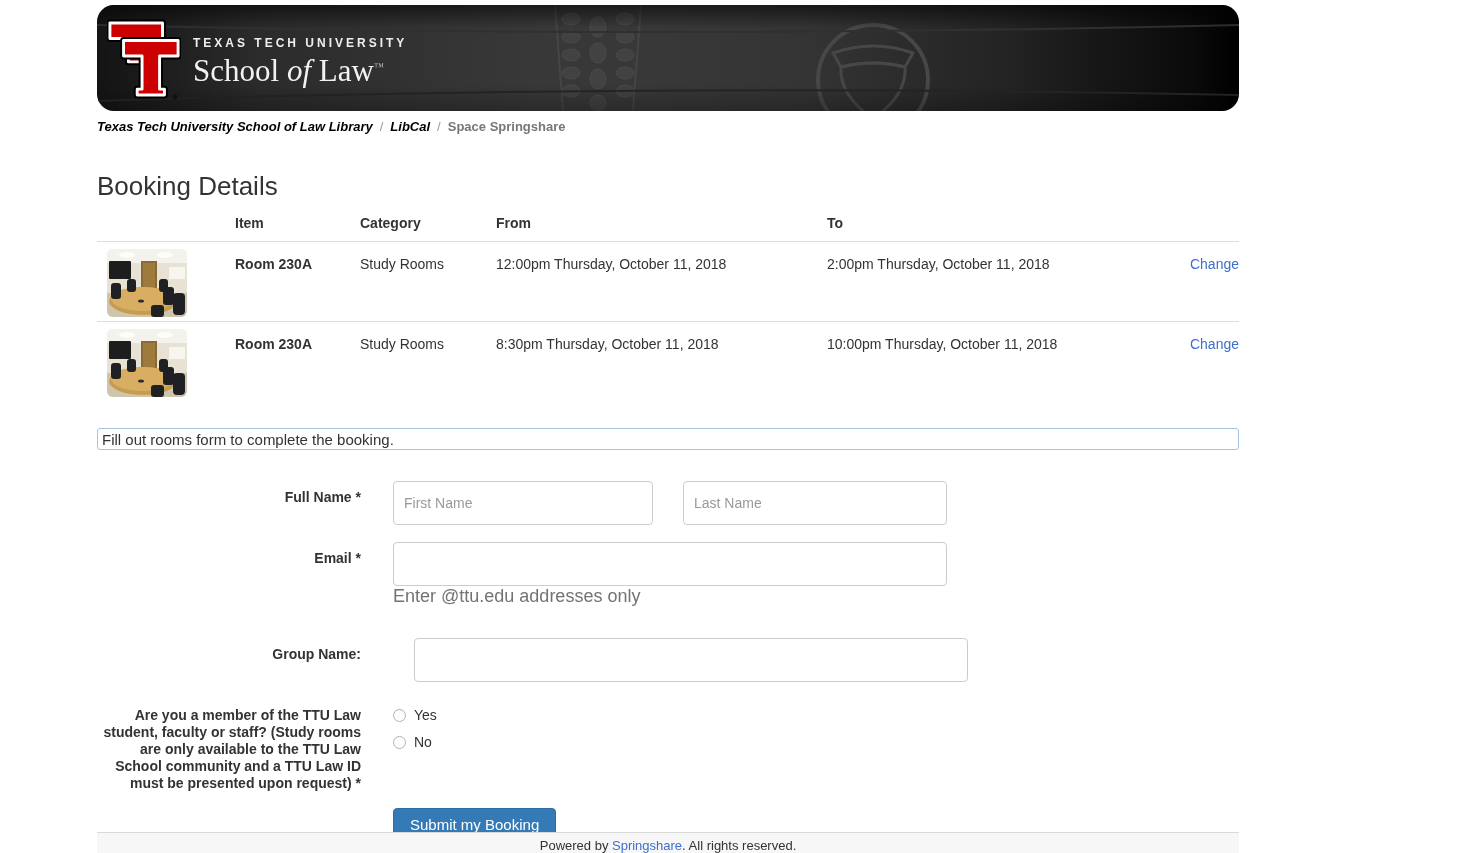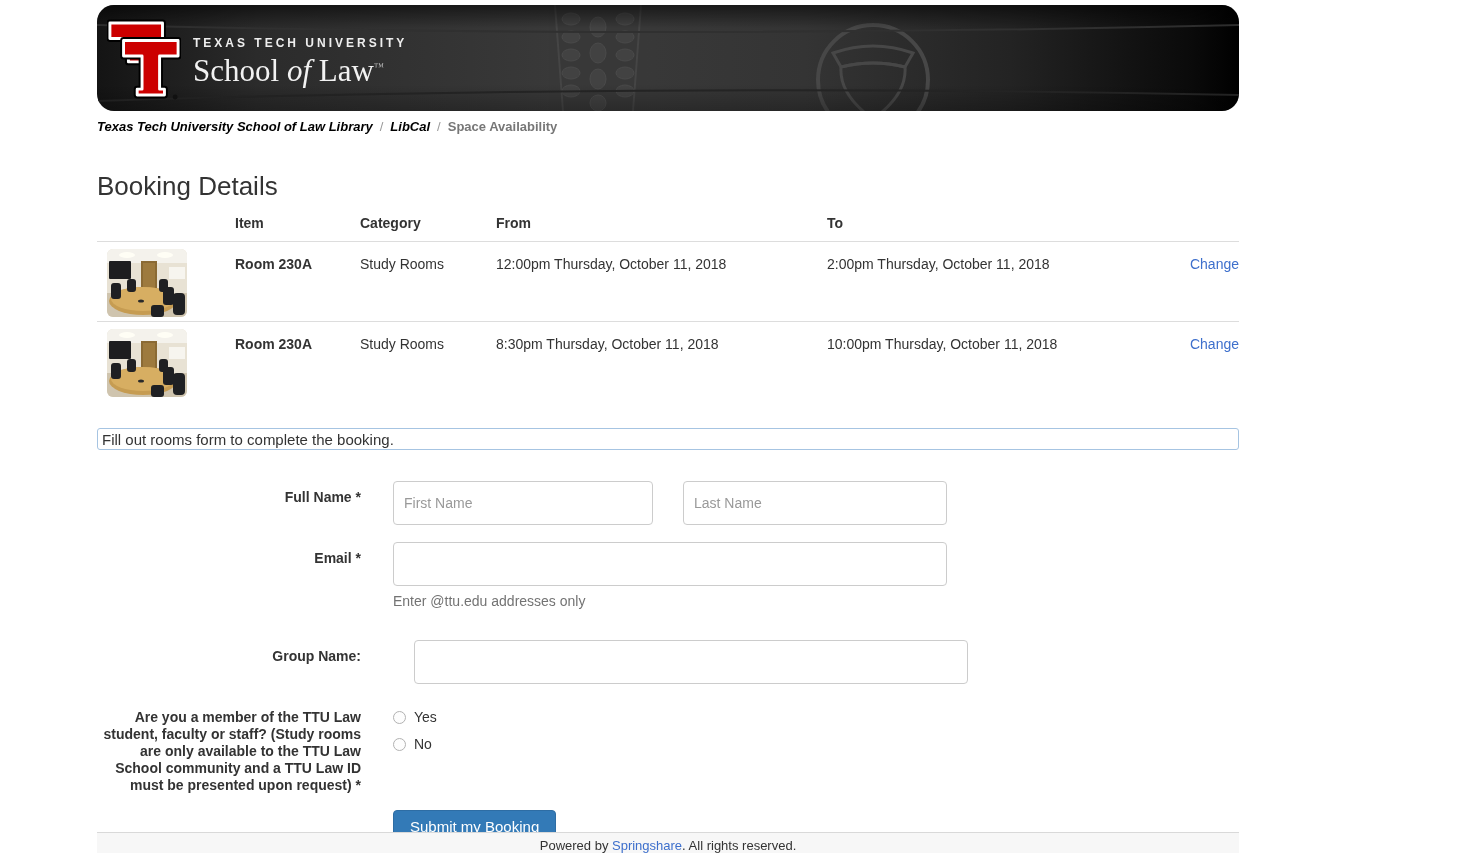--- a/index.html
+++ b/index.html
@@ -52,21 +52,21 @@
   .label-col { width:264px; text-align:right; font-size:14px; font-weight:bold; color:#333;
     flex:none; line-height:17px; }
   .ctrl-col { margin-left:32px; flex:none; }
   .lbl-pad { padding-top:8px; }
   input.text { height:44px; border:1px solid #ccc; border-radius:4px; padding:0 10px;
     font-size:14px; color:#4c1d95; font-family:"Liberation Sans", sans-serif; outline:none; }
   input.text::placeholder { color:#999; opacity:1; }
   .in-first { width:260px; }
   .in-last { width:264px; margin-left:30px; }
   .in-wide { width:554px; }
-  .help-text { font-size:14px; color:#737373; margin-top:7px; }
+  .help-text { font-size:18px; color:#737373; margin-top:0; }
   .row-email { margin-top:17px; }
   .row-group { margin-top:31px;gap:21px; }
   .row-radio { margin-top:25px; }
   .radio-opt { display:flex; align-items:center; margin-bottom:11px; }
   .radio-circle { width:13px; height:13px; border-radius:50%; border:1px solid #b2b2b2;
     background:#fdfdfd; display:inline-block; flex:none; }
   .radio-label { margin-left:8px; font-size:14px; color:#333; }
   .row-submit { margin-top:16px; }
   .submit-btn { background:#337ab7; border:1px solid #2e6da4; border-radius:4px;
     color:#fff; font-size:15px; padding:7px 16px; height:32px; cursor:pointer;
@@ -133,21 +133,21 @@
           <circle cx="70" cy="84" r="2.5" fill="#111"></circle>
         </svg>
         <div class="wordmark">
           <div class="wm-univ">TEXAS TECH UNIVERSITY</div>
           <div class="wm-school"><span>School </span><span class="of">of</span><span> Law</span><span class="wm-tm">™</span></div>
         </div>
       </div>
     </div>
 
     <div class="breadcrumb">
-      <a href="#">Texas Tech University School of Law Library</a><span class="crumb-sep">/</span><a href="#">LibCal</a><span class="crumb-sep">/</span><span class="crumb-current">Space Availability</span>
+      <a href="#">Texas Tech University School of Law Library</a><span class="crumb-sep">/</span><a href="#">LibCal</a><span class="crumb-sep">/</span><span class="crumb-current">Space Springshare</span>
     </div>
 
     <h1 class="page-title">Booking Details</h1>
 
     <div class="btable">
       <div class="btable-header">
         <div></div>
         <div>Item</div>
         <div>Category</div>
         <div>From</div>

